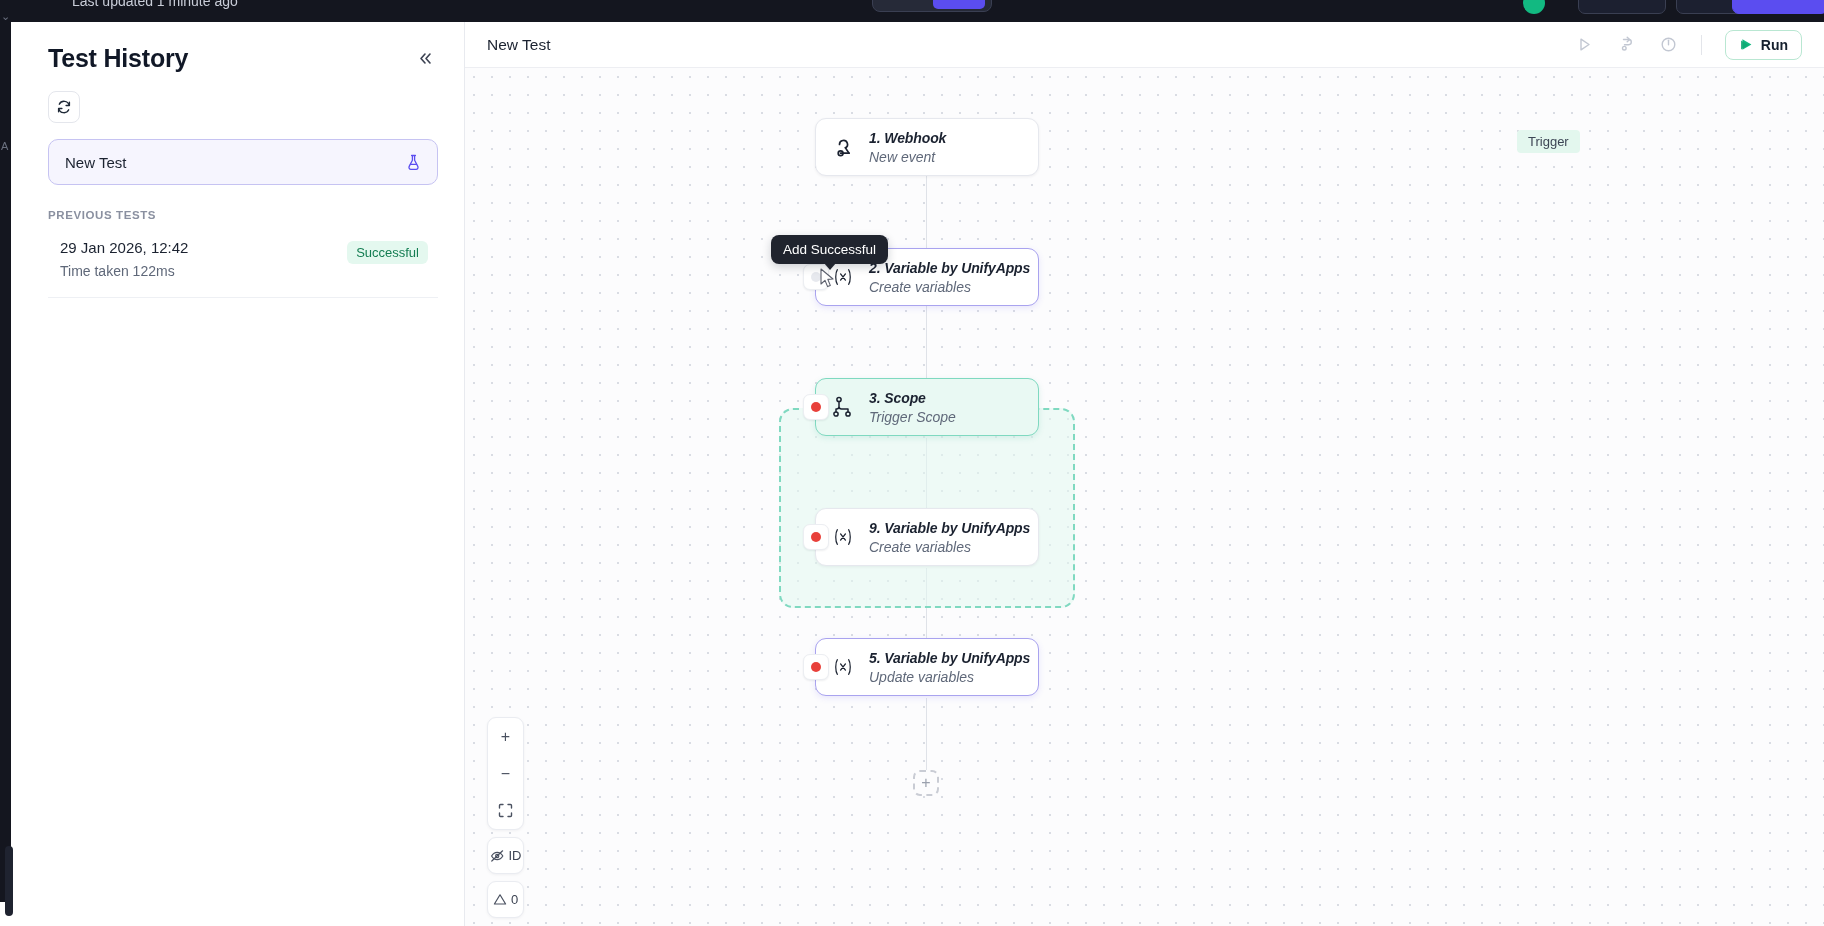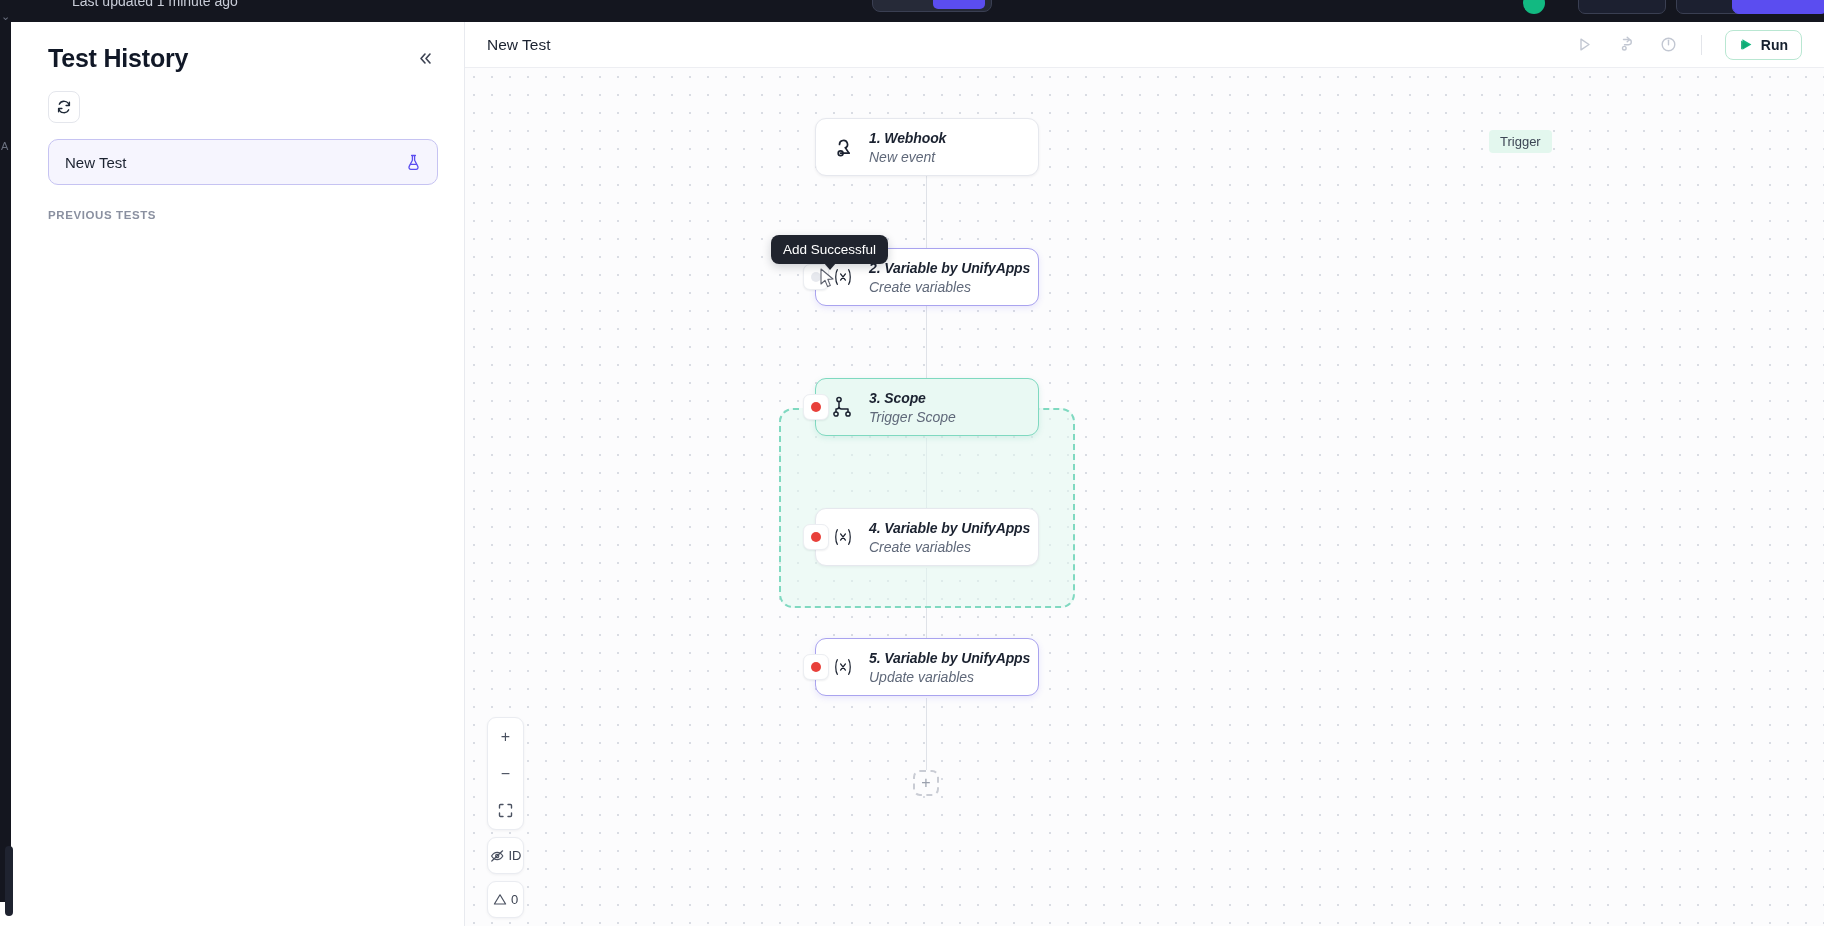--- a/index.html
+++ b/index.html
@@ -134,21 +134,21 @@
     background-color: #fcfcfd;
     background-image: radial-gradient(#d9dce3 1px, transparent 1.05px);
     background-size: 18px 18px;
     overflow: hidden;
   }
   .flow { position: absolute; left: 0; top: 0; width: 100%; height: 100%; }
 
   .vline { position: absolute; width: 1px; background: #dfe2e8; left: 461px; }
 
   .trigger-badge {
-    position: absolute; left: 1024px; top: 62px;
+    position: absolute; left: 1052px; top: 62px;
     background: #e3f7ee; color: #3d4655;
     font-size: 13px; padding: 4px 11px; border-radius: 4px;
   }
 
   .node {
     position: absolute; display: flex; align-items: center;
     background: #fff; border: 1px solid #e6e8ee; border-radius: 11px;
     box-shadow: 0 1px 3px rgba(16,24,40,.06);
     height: 58px; width: 224px; padding-left: 14px; gap: 13px;
   }
@@ -264,20 +264,27 @@
       <span class="flask-icon">
         <svg width="15" height="17" viewBox="0 0 15 17">
           <path d="M5.6 1.5h3.8M6.4 1.5v4.8L3.2 12.4c-.7 1.3.2 2.9 1.7 2.9h5.2c1.5 0 2.4-1.6 1.7-2.9L8.6 6.3V1.5" fill="none" stroke="#5b4df0" stroke-width="1.3" stroke-linecap="round" stroke-linejoin="round"></path>
           <path d="M4.4 10.3h6.2" stroke="#5b4df0" stroke-width="1.3" stroke-linecap="round"></path>
         </svg>
       </span>
     </div>
 
     <div class="section-label">PREVIOUS TESTS</div>
 
+    <div class="test-row">
+      <div>
+        <div class="test-row-date">29 Jan 2026, 12:42</div>
+        <div class="test-row-time">Time taken 122ms</div>
+      </div>
+      <div class="status-badge">Successful</div>
+    </div>
   </div>
 
   <div class="main">
     <div class="main-header">
       <div class="main-title">New Test</div>
       <div class="header-actions">
         <span class="hicon">
           <svg width="19" height="19" viewBox="0 0 19 19">
               <path d="M6 4.2 L14 9.5 L6 14.8 Z" fill="none" stroke="#c2c7d2" stroke-width="1.4" stroke-linejoin="round"></path>
             </svg>
@@ -380,21 +387,21 @@
               <i></i>
             </span>
           <span class="node-icon">
             <svg width="30" height="22" viewBox="0 0 30 22">
               <path d="M8.5 2.5C6 6 6 16 8.5 19.5" fill="none" stroke="#1b2230" stroke-width="1.4" stroke-linecap="round"></path>
               <path d="M21.5 2.5C24 6 24 16 21.5 19.5" fill="none" stroke="#1b2230" stroke-width="1.4" stroke-linecap="round"></path>
               <path d="M12.2 7.5 L17.8 14.5 M17.8 7.5 L12.2 14.5" fill="none" stroke="#1b2230" stroke-width="1.5" stroke-linecap="round"></path>
             </svg>
           </span>
           <span class="node-text">
-            <span class="node-title">4. Variable by UnifyApps</span>
+            <span class="node-title">9. Variable by UnifyApps</span>
             <span class="node-sub">Create variables</span>
           </span>
         </div>
 
         <div class="node sel-purple" style="left:350px; top:570px;">
           <span class="bp-dot">
               <i></i>
             </span>
           <span class="node-icon">
             <svg width="30" height="22" viewBox="0 0 30 22">

